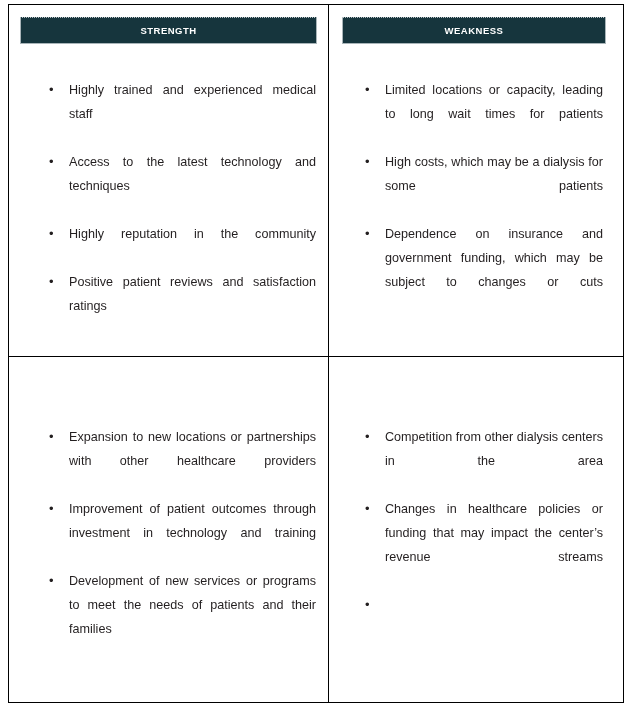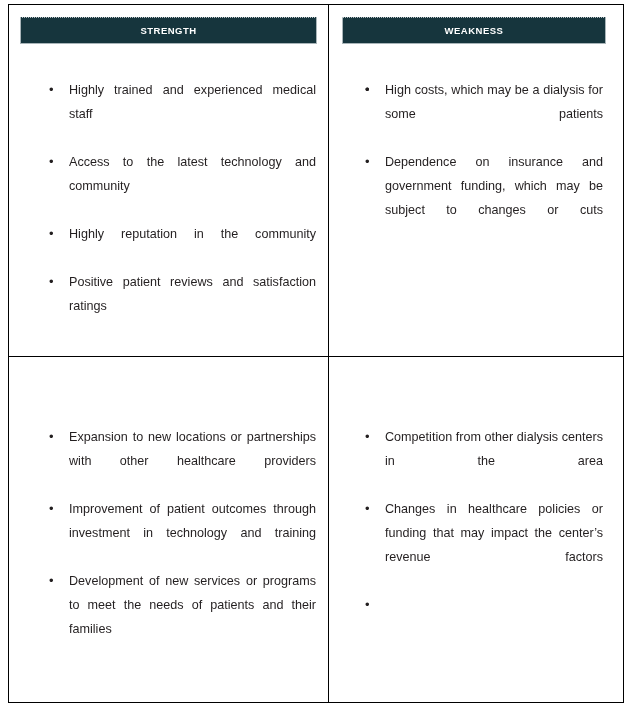--- a/index.html
+++ b/index.html
@@ -137,40 +137,41 @@
       <div class="q-header">
         <span class="q-header-label">STRENGTH</span>
       </div>
       <ul class="q-list">
         <li class="q-list-item">
           <span class="bullet">•</span>
           <span class="item-text">Highly trained and experienced medical staff</span>
         </li>
         <li class="q-list-item">
           <span class="bullet">•</span>
-          <span class="item-text">Access to the latest technology and community</span>
+          <span class="item-text">Access to the latest technology and techniques</span>
         </li>
         <li class="q-list-item">
           <span class="bullet">•</span>
           <span class="item-text">Highly reputation in the community</span>
         </li>
         <li class="q-list-item">
           <span class="bullet">•</span>
           <span class="item-text">Positive patient reviews and satisfaction ratings</span>
         </li>
       </ul>
     </div>
 
     <div class="quadrant q-weakness">
       <div class="q-header">
         <span class="q-header-label">WEAKNESS</span>
       </div>
       <ul class="q-list">
         <li class="q-list-item">
           <span class="bullet">•</span>
+          <span class="item-text">Limited locations or capacity, leading to long wait times for patients</span>
         </li>
         <li class="q-list-item">
           <span class="bullet">•</span>
           <span class="item-text">High costs, which may be a dialysis for some patients</span>
         </li>
         <li class="q-list-item">
           <span class="bullet">•</span>
           <span class="item-text">Dependence on insurance and government funding, which may be subject to changes or cuts</span>
         </li>
       </ul>
@@ -194,21 +195,21 @@
     </div>
 
     <div class="quadrant q-threat">
       <ul class="q-list">
         <li class="q-list-item">
           <span class="bullet">•</span>
           <span class="item-text">Competition from other dialysis centers in the area</span>
         </li>
         <li class="q-list-item">
           <span class="bullet">•</span>
-          <span class="item-text">Changes in healthcare policies or funding that may impact the center’s revenue factors</span>
+          <span class="item-text">Changes in healthcare policies or funding that may impact the center’s revenue streams</span>
         </li>
         <li class="q-list-item">
           <span class="bullet">•</span>
         </li>
       </ul>
     </div>
 
   </div>
 </div>
 

